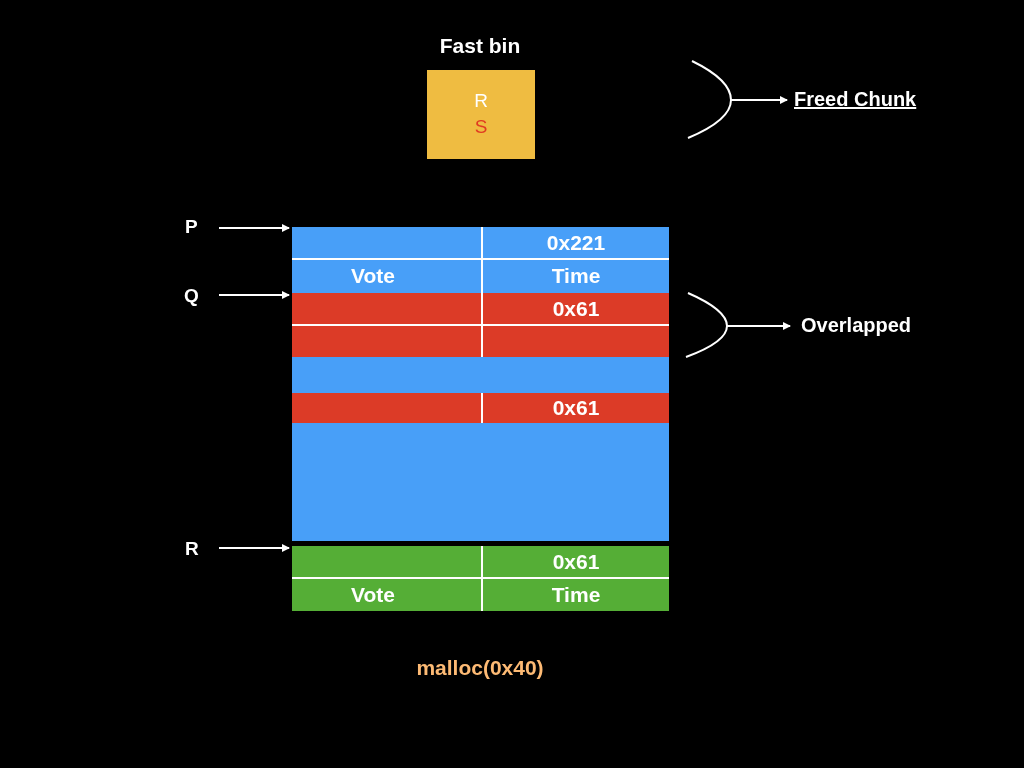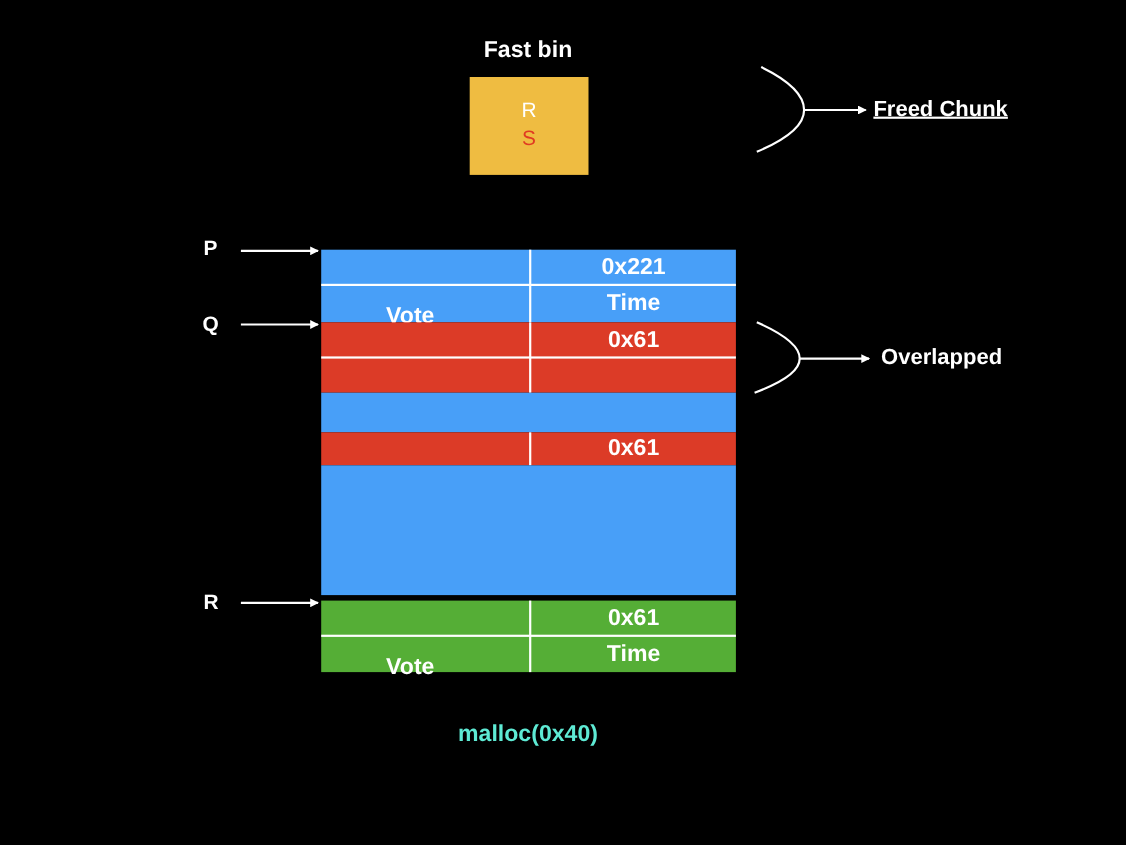--- a/index.html
+++ b/index.html
@@ -6,21 +6,21 @@
   body { width: 1024px; height: 768px; position: relative; overflow: hidden;
          font-family: "Liberation Sans", "DejaVu Sans", sans-serif; font-weight: bold; color: #fff; }
   .abs { position: absolute; }
   .title { left: 400px; top: 34px; width: 160px; text-align: center; font-size: 21px; }
   .fastbin { left: 427px; top: 70px; width: 108px; height: 89px; background: #efbc41; }
   .fb-item { position: absolute; left: 0; width: 100%; text-align: center; font-size: 19px; font-weight: normal; }
   .label { font-size: 20px; }
   .ptr-label { font-size: 19px; }
   .row { position: absolute; left: 292px; width: 377px; }
   .cell { position: absolute; top: 0; height: 100%; display: flex; align-items: center; justify-content: center; font-size: 21px; color: #fff; }
-  .cell.left { left: 0; width: 162px; margin-top: 12px; }
+  .cell.left { left: 0; width: 162px; }
   .cell.right { left: 191px; width: 186px; }
   .vdiv { position: absolute; left: 189px; top: 0; width: 2px; height: 100%; background: #fff; }
   .hline { position: absolute; left: 292px; width: 377px; height: 2px; background: #fff; }
   .footer { left: 360px; top: 656px; width: 240px; text-align: center; font-size: 21px; color: #f2d64a; }
   svg.overlay { position: absolute; left: 0; top: 0; }
 </style>
 </head>
 <body>
 
 <div class="abs title">Fast bin</div>
@@ -103,13 +103,13 @@
   <g>
     <path d="M692,61 Q731,80 731,100 Q731,120 688,138" fill="none" stroke="#fff" stroke-width="2"></path>
     <line x1="731" y1="100" x2="787" y2="100" stroke="#fff" stroke-width="2" marker-end="url(#ah)"></line>
   </g>
   <g>
     <path d="M688,293 Q727,310 727,326 Q727,342 686,357" fill="none" stroke="#fff" stroke-width="2"></path>
     <line x1="727" y1="326" x2="790" y2="326" stroke="#fff" stroke-width="2" marker-end="url(#ah)"></line>
   </g>
 </svg>
 
-<div class="abs footer" style="color: #5eead4;">malloc(0x40)</div>
+<div class="abs footer" style="color: #fdba74;">malloc(0x40)</div>
 
 </body></html>

